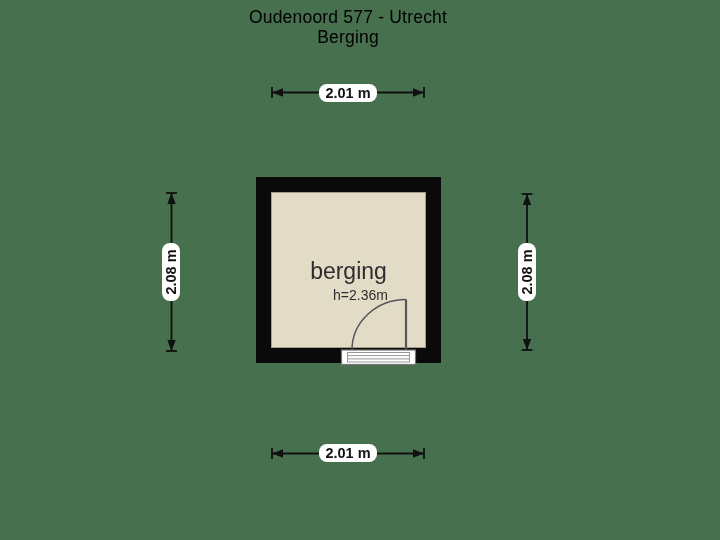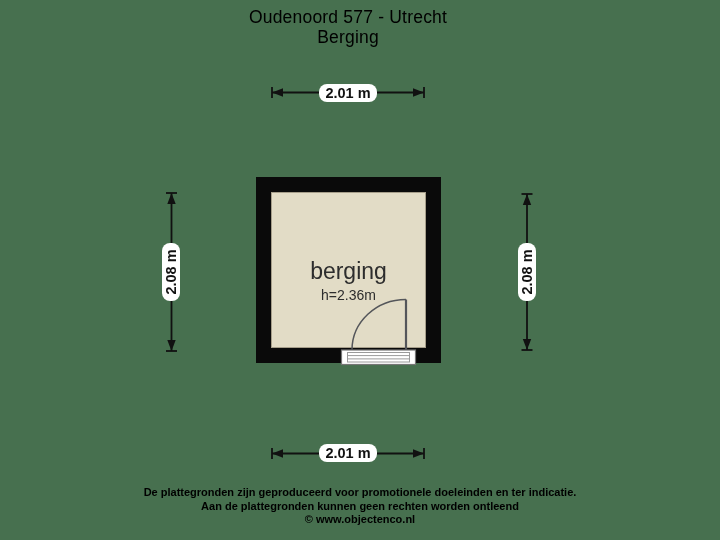--- a/index.html
+++ b/index.html
@@ -68,20 +68,21 @@
   }
   .room-height {
     position: absolute;
     left: 256px;
     width: 185px;
     top: 287px;
     text-align: center;
     font-size: 14px;
     font-weight: 400;
     color: var(--room-text, #2d2d2d);
+    padding-left: 12px;
   }
   .footer {
     position: absolute;
     left: 0;
     top: 486px;
     width: 720px;
     text-align: center;
     font-size: 11px;
     font-weight: 700;
     line-height: 13.5px;
@@ -148,19 +149,14 @@
   </svg>
 
   <div class="pill" style="left:319px; top:84px;">2.01 m</div>
   <div class="pill" style="left:319px; top:444px;">2.01 m</div>
   <div class="pill vertical" style="left:142px; top:263px;">2.08 m</div>
   <div class="pill vertical" style="left:498px; top:263px;">2.08 m</div>
 
   <div class="room-name">berging</div>
   <div class="room-height">h=2.36m</div>
 
-  <div class="footer">
-    <div>De plattegronden zijn geproduceerd voor promotionele doeleinden en ter indicatie.</div>
-    <div>Aan de plattegronden kunnen geen rechten worden ontleend</div>
-    <div>© www.objectenco.nl</div>
-  </div>
 
 </div>
 
 </body></html>

